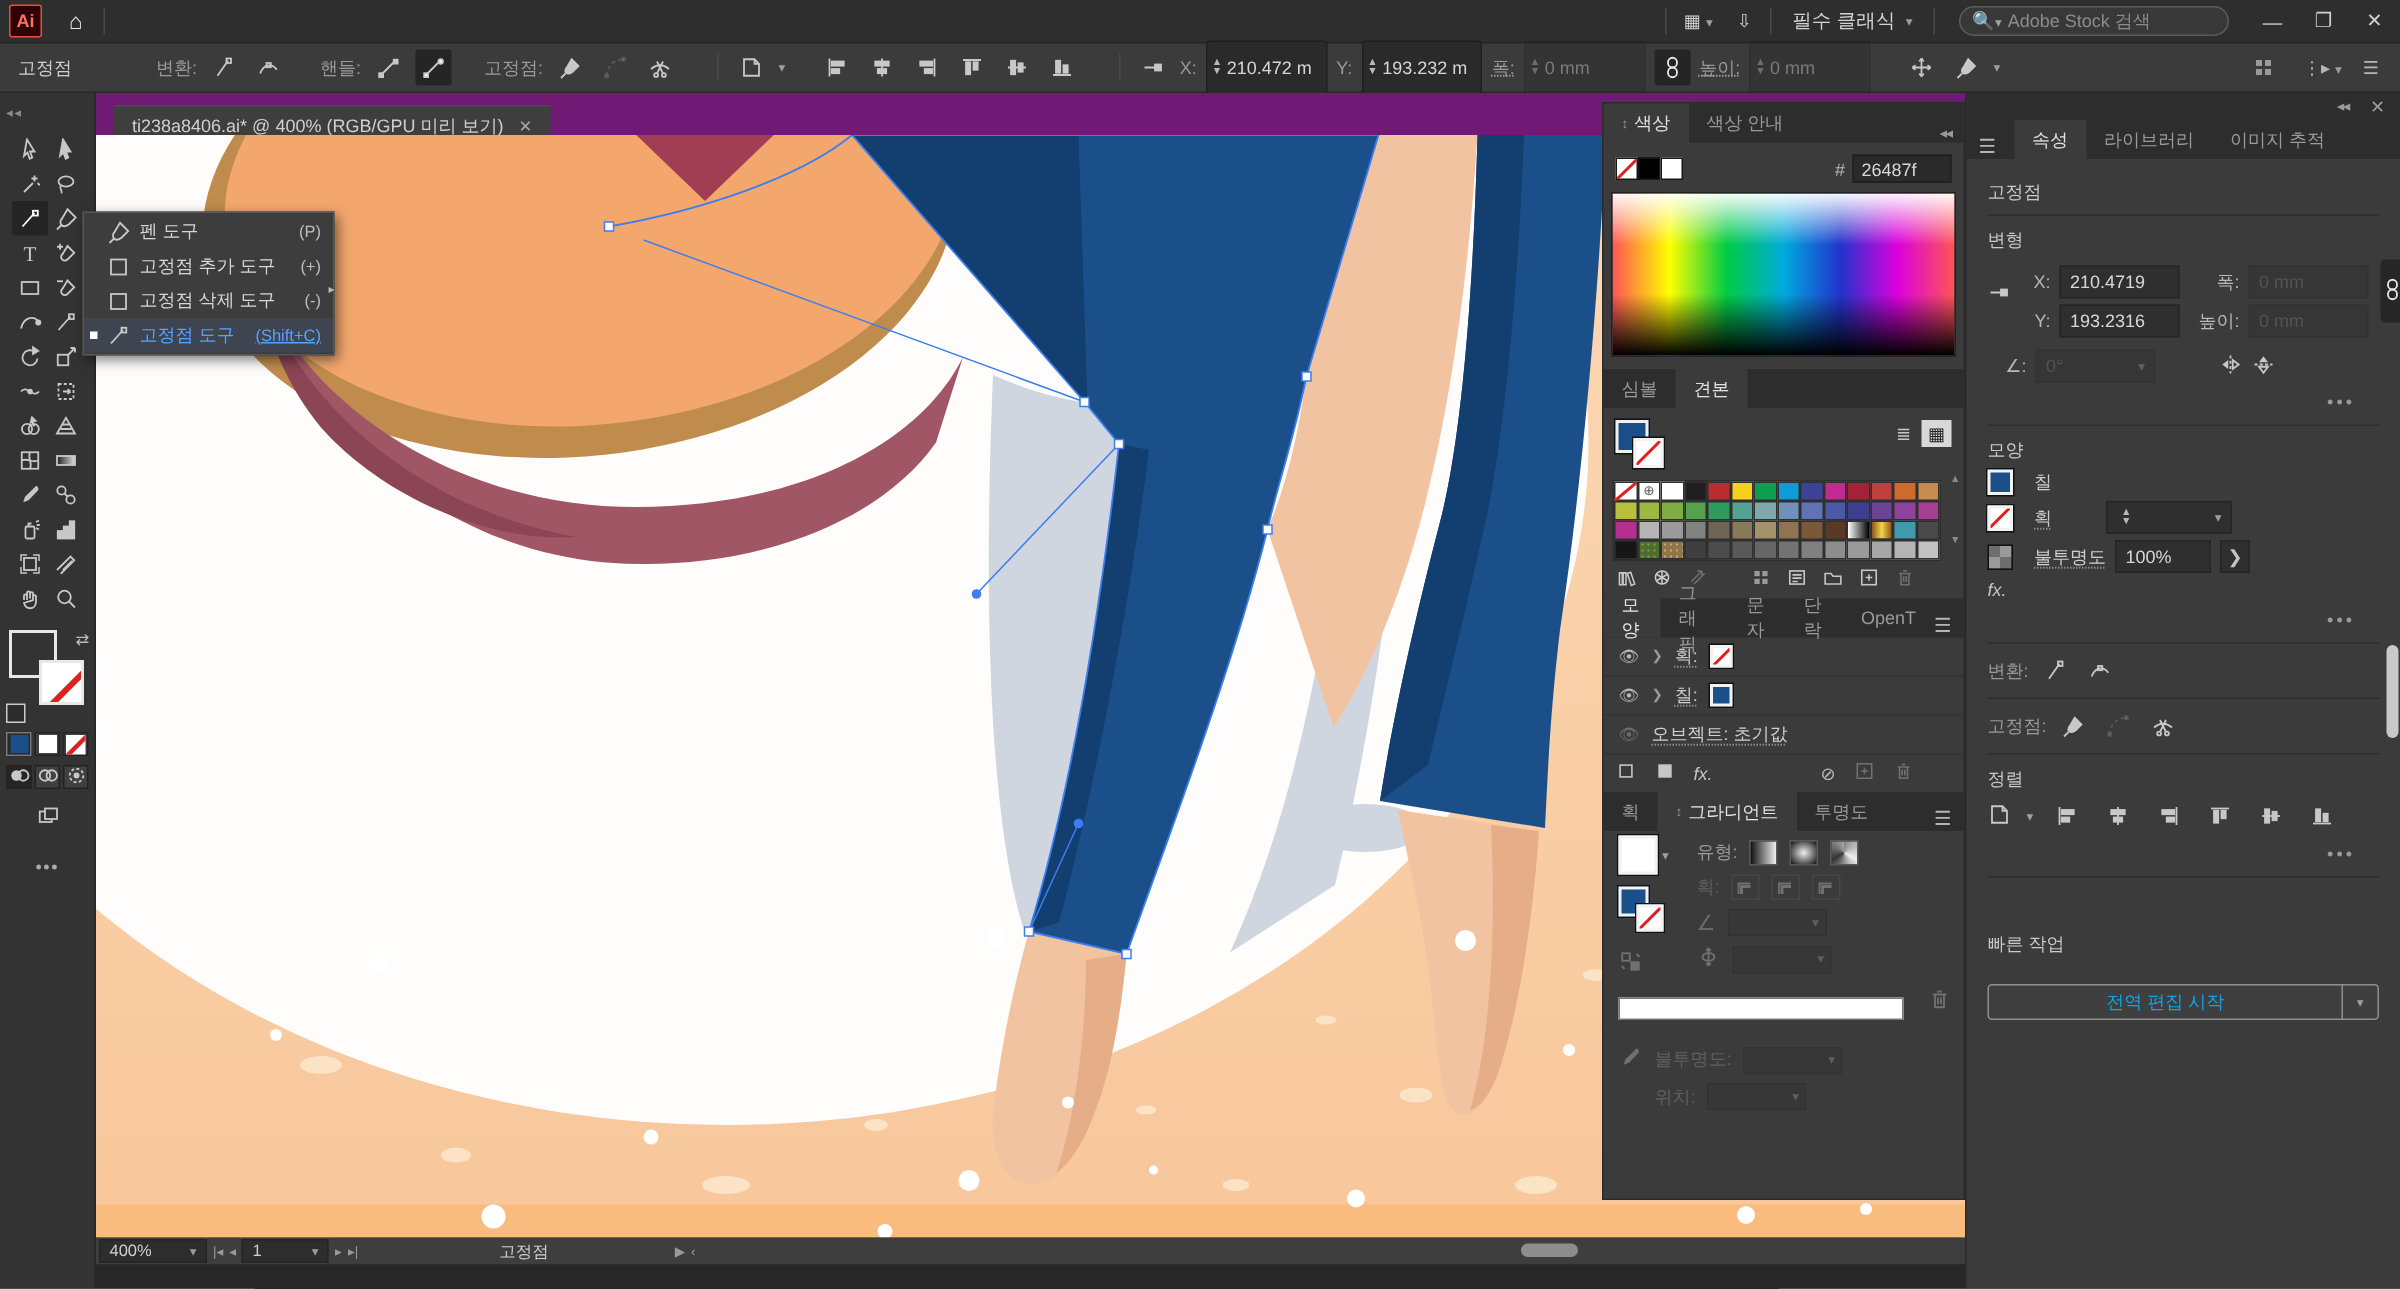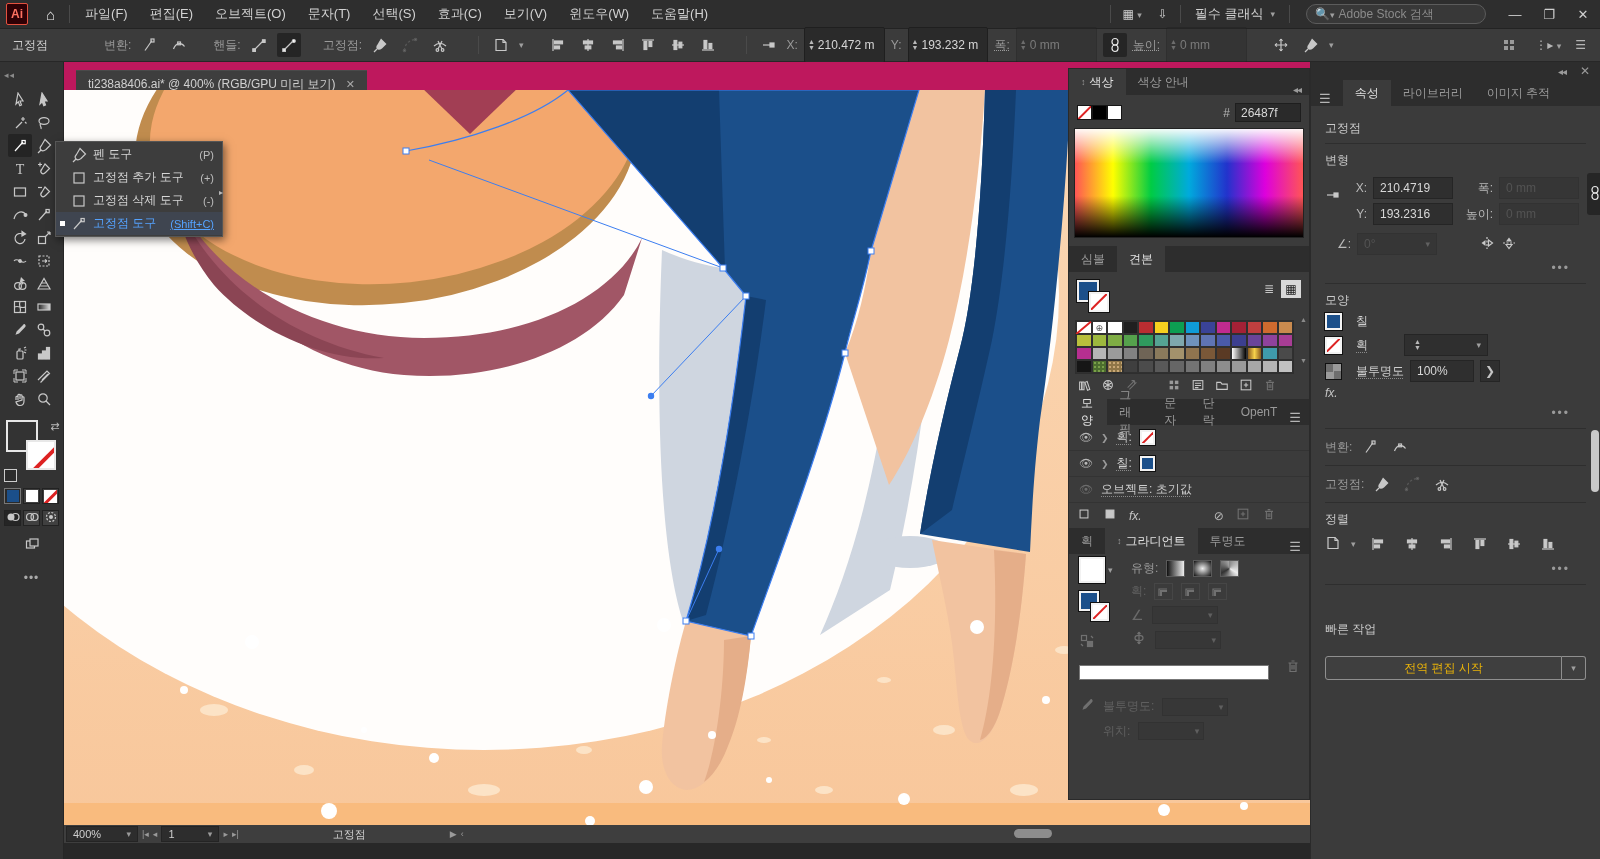--- a/index.html
+++ b/index.html
@@ -55,21 +55,21 @@
   #swap-ic { position:absolute; right:0; top:0; color:#bbb; font-size:11px; }
   #default-chips { position:absolute; left:0; bottom:0; width:13px; height:13px; }
   .trio { display:flex; justify-content:center; gap:2px; margin-top:6px; }
   .trio .tbtn { width:17px; height:16px; border:1px solid #222; display:flex; align-items:center; justify-content:center; background:#404040; position:relative; }
   .none-sq { width:13px; height:13px; background:#fff; position:relative; overflow:hidden; }
   .none-sq:before { content:""; position:absolute; left:-3px; top:5px; width:22px; height:2.5px; background:#d22; transform:rotate(-45deg); }
   #screen-mode { margin:10px auto 0; width:24px; display:flex; justify-content:center; }
   #tool-more { text-align:center; color:#aaa; margin-top:16px; letter-spacing:1px; }
 
   
-  #tabbar { left:64px; top:62px; width:1246px; height:36px; background:#be185d; display:flex; align-items:flex-end; }
+  #tabbar { left:64px; top:62px; width:1246px; height:36px; background:#701a75; display:flex; align-items:flex-end; }
   #doctab { margin-left:12px; height:28px; background:#3e3e3e; display:flex; align-items:center; gap:10px;
     padding:0 12px; color:#d0d0d0; font-size:12px; border-top:1px solid #4a4a4a; }
   #doctab .x { color:#a9a9a9; font-size:11px; }
   #canvas-wrap { left:64px; top:90px; width:1246px; height:735px; background:#fbd8b5; overflow:hidden; }
   #statusbar { left:64px; top:825px; width:1246px; height:18px; background:#3e3e3e; display:flex; align-items:center; gap:4px; font-size:11px; }
   .sb-field { background:#2d2d2d; border:1px solid #242424; height:16px; display:flex; align-items:center; gap:14px; padding:0 6px; color:#cfcfcf; }
   .sb-ic { color:#9a9a9a; font-size:9px; }
   #sb-status { margin-left:90px; color:#cfcfcf; }
   #hscroll-pill { position:absolute; left:950px; top:4px; width:38px; height:9px; border-radius:5px; background:#8d8d8d; }
   #bottom-fill { left:64px; top:843px; width:1246px; height:16px; background:#282828; }
@@ -142,45 +142,34 @@
   .sec-title { color:#c9c9c9; font-size:12px; margin:8px 0 4px; }
   .divider { height:1px; background:#2e2e2e; margin:6px 0; }
   .prow { display:flex; align-items:center; gap:6px; margin:4px 0; }
   .plabel { color:#b9b9b9; width:26px; text-align:right; }
   .pfield { background:#2f2f2f; border:1px solid #252525; height:22px; width:80px; display:flex; align-items:center; padding:0 6px; }
   .pfield input { background:transparent; border:none; outline:none; color:#d8d8d8; width:70px; font-size:12px; }
   .pfield.dis input { color:#7a7a7a; }
   #linkbtn { width:22px; height:42px; background:#262626; border-radius:3px; display:flex; align-items:center; justify-content:center; margin-left:8px; }
   .more-dots { text-align:right; color:#9a9a9a; letter-spacing:2px; padding:2px 16px; }
   #qa-btn { margin:8px 14px; display:flex; }
-  #qa-btn .main { flex:1; height:24px; border:1px solid #8f8f8f; border-radius:3px 0 0 3px; display:flex; align-items:center; justify-content:center; color:#eab308; background:#3f3f3f; }
+  #qa-btn .main { flex:1; height:24px; border:1px solid #8f8f8f; border-radius:3px 0 0 3px; display:flex; align-items:center; justify-content:center; color:#0ea5e9; background:#3f3f3f; }
   #qa-btn .split { width:24px; height:24px; border:1px solid #8f8f8f; border-left:none; border-radius:0 3px 3px 0; display:flex; align-items:center; justify-content:center; color:#cfcfcf; background:#3f3f3f; }
   #rd-scroll { position:absolute; right:1px; top:368px; width:8px; height:62px; border-radius:4px; background:#c9c9c9; }
   #rd-head { height:18px; background:#2d2d2d; display:flex; align-items:center; justify-content:flex-end; gap:14px; padding-right:10px; color:#9a9a9a; }
 </style>
 </head>
 <body>
 
 <div id="stage">
 
   <div id="menubar" class="abs">
     <div id="ai-logo">Ai</div>
     <div id="home-ic">⌂</div>
     <div class="vsep"></div>
-    <div id="menubar-items" style="display:flex;">
-        <div class="mi">파일(F)</div>
-        <div class="mi">편집(E)</div>
-        <div class="mi">오브젝트(O)</div>
-        <div class="mi">문자(T)</div>
-        <div class="mi">선택(S)</div>
-        <div class="mi">효과(C)</div>
-        <div class="mi">보기(V)</div>
-        <div class="mi">윈도우(W)</div>
-        <div class="mi">도움말(H)</div>
-      </div>
     <div id="mb-right">
       <div class="vsep"></div>
       <div style="padding:0 8px;color:#cfcfcf;">▦ <span class="dd">▾</span></div>
       <div style="padding:0 8px;color:#cfcfcf;">⇩</div>
       <div class="vsep"></div>
       <div id="workspace">
         <span>필수 클래식</span>
           <span class="dd">▾</span>
       </div>
       <div class="vsep"></div>

